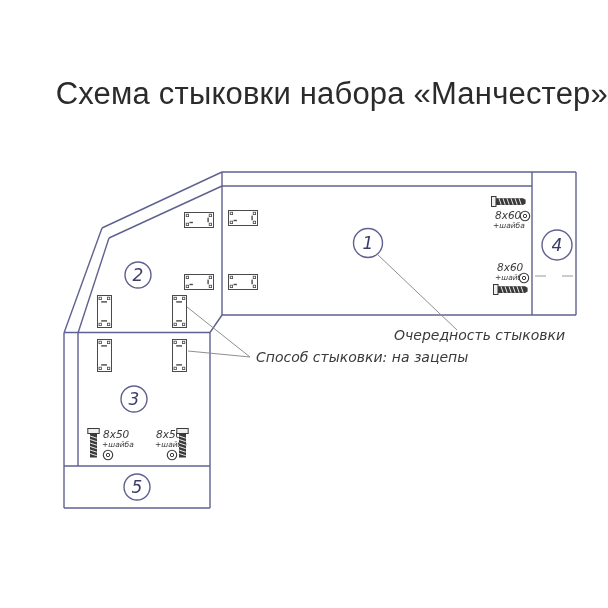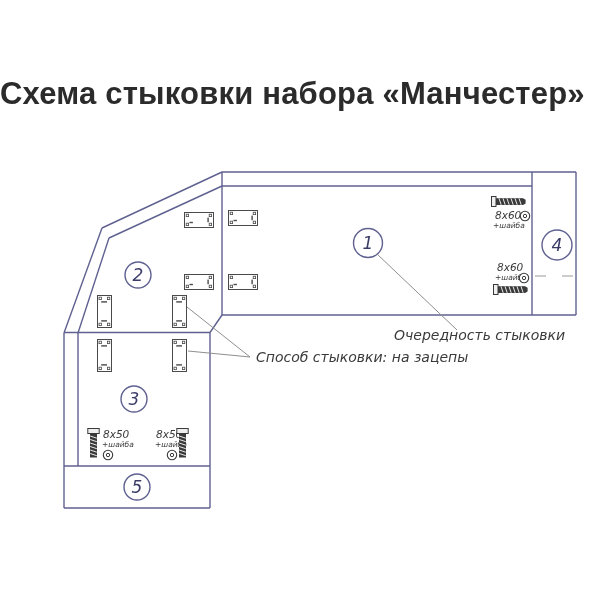--- a/index.html
+++ b/index.html
@@ -1,19 +1,19 @@
 <!DOCTYPE html>
 <html><head>
 <meta charset="utf-8">
 <style>
   html,body{margin:0;padding:0;background:#ffffff;}
   .stage{position:relative;width:608px;height:608px;background:#ffffff;overflow:hidden;
          font-family:"Liberation Sans", sans-serif;}
-  .title{position:absolute;left:0;right:0;top:76px;text-align:left;
-         font-size:31px;font-weight:700;color:#2b2b2b;letter-spacing:0.2px;
+  .title{position:absolute;left:0;right:0;top:76px;text-align:right;
+         font-size:31px;font-weight:400;color:#2b2b2b;letter-spacing:0.2px;
          font-family:"Liberation Sans", sans-serif;}
   svg{position:absolute;left:0;top:0;}
   .outline{stroke:#5f6190;stroke-width:1.4;fill:none;stroke-linejoin:round;}
   .leader{stroke:#8f8f8f;stroke-width:1;fill:none;}
   .dash{stroke:#9a9a9a;stroke-width:1.2;fill:none;}
   .circ{stroke:#5f6190;stroke-width:1.4;fill:#ffffff;}
   .circ-num{font-family:"DejaVu Sans", sans-serif;font-style:italic;font-size:17px;
             fill:#3b3d68;text-anchor:middle;}
   .cad{font-family:"DejaVu Sans", sans-serif;font-style:italic;fill:#3a3a3a;}
   .cad14{font-size:14px;}

